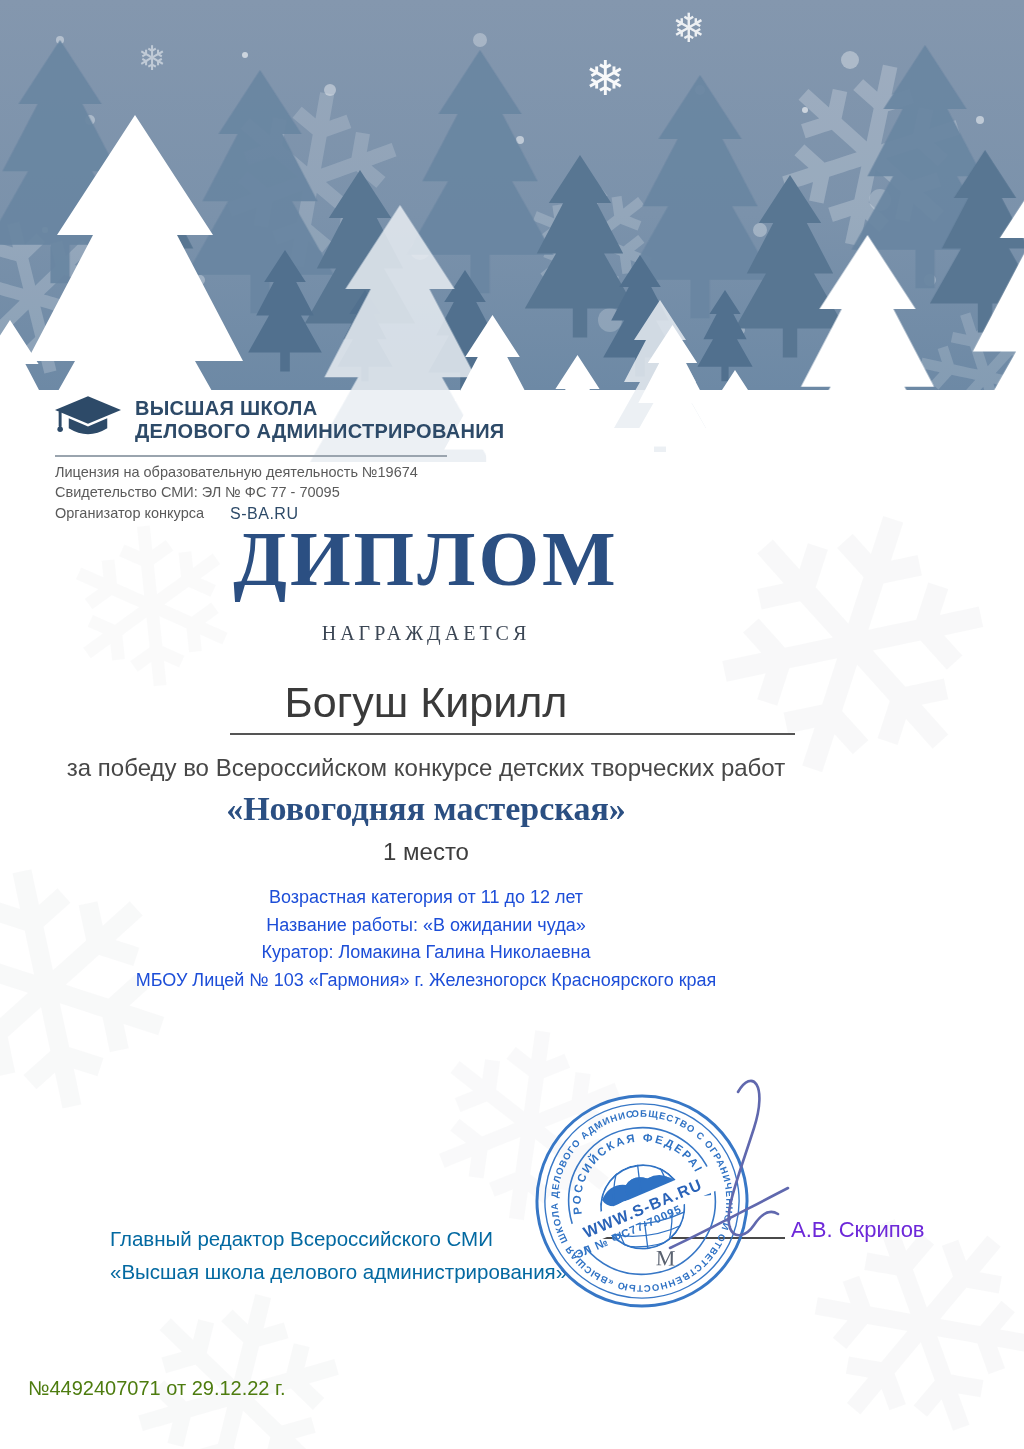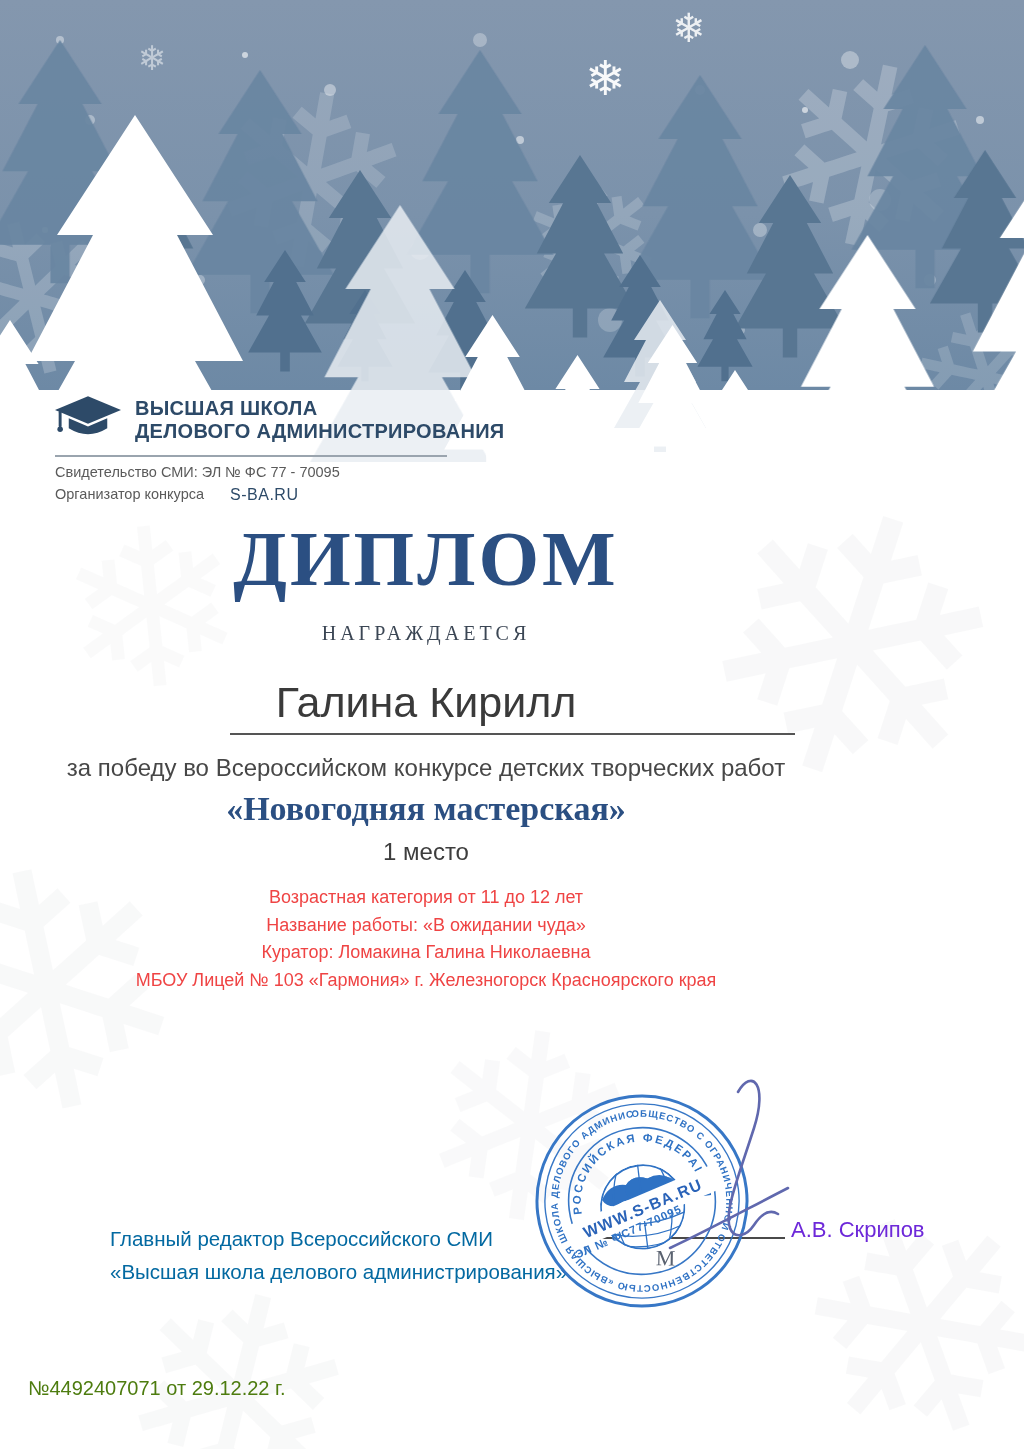--- a/index.html
+++ b/index.html
@@ -24,21 +24,21 @@
   .org-site { font-size:16px; font-weight:normal; color:#2d4a68; letter-spacing:.5px; }
   
   .center { position:absolute; left:0; width:852px; text-align:center; z-index:3; }
   .title { top:514px; font-family:"Liberation Serif", serif; font-weight:bold; font-size:78px; letter-spacing:3px; color:#2b4f82; }
   .awarded { top:622px; font-family:"Liberation Serif", serif; font-size:20px; letter-spacing:4px; color:#3b4654; }
   .recipient { top:678px; font-size:43px; color:#3a3a3a; }
   .name-underline { position:absolute; left:230px; top:733px; width:565px; height:2px; background:#555; z-index:3; }
   .reason { top:754px; font-size:24px; color:#474747; }
   .contest { top:790px; font-family:"Liberation Serif", serif; font-weight:bold; font-size:34px; color:#2b4f82; }
   .place { top:838px; font-size:24px; color:#3d3d3d; }
-  .details { top:884px; font-size:18px; line-height:27.5px; color:#ef4444; }
+  .details { top:884px; font-size:18px; line-height:27.5px; color:#1d4ed8; }
   
   .editor-block { position:absolute; left:110px; top:1183px; font-size:20.5px; line-height:33px; color:#0369a1; z-index:3;margin-top:39px; }
   .stamp-wrap { position:absolute; left:533px; top:1092px; width:218px; height:218px; z-index:4; transform:rotate(-7deg); }
   .sig-svg { position:absolute; left:520px; top:1070px; width:300px; height:250px; z-index:5; }
   .sig-line { position:absolute; left:592px; top:1237px; width:193px; height:2px; background:#4a4a4a; z-index:3; }
   .signer { position:absolute; left:791px; top:1217px; font-size:22px; color:#6d28d9; z-index:6; }
   .doc-number { position:absolute; left:28px; top:1377px; font-size:20px; color:#4d7c0f; z-index:3; }
 </style>
 </head>
 <body>
@@ -151,31 +151,32 @@
           <circle cx="5.6" cy="38" r="3"></circle>
         </g>
       </svg>
       <div class="logo-text">
         <div>ВЫСШАЯ ШКОЛА</div>
         <div>ДЕЛОВОГО АДМИНИСТРИРОВАНИЯ</div>
       </div>
     </div>
     <div class="logo-divider"></div>
     <div class="license-lines">
+      <div>Лицензия на образовательную деятельность №19674</div>
       <div>Свидетельство СМИ: ЭЛ № ФС 77 - 70095</div>
     </div>
     <div class="org-line">
       <span>Организатор конкурса</span>
       <span class="org-site">S-BA.RU</span>
     </div>
   </div>
 
   <div class="center title">ДИПЛОМ</div>
   <div class="center awarded">НАГРАЖДАЕТСЯ</div>
-  <div class="center recipient">Галина Кирилл</div>
+  <div class="center recipient">Богуш Кирилл</div>
   <div class="name-underline"></div>
   <div class="center reason">за победу во Всероссийском конкурсе детских творческих работ</div>
   <div class="center contest">«Новогодняя мастерская»</div>
   <div class="center place">1 место</div>
   <div class="center details">
     <div>Возрастная категория от 11 до 12 лет</div>
     <div>Название работы: «В ожидании чуда»</div>
     <div>Куратор: Ломакина Галина Николаевна</div>
     <div>МБОУ Лицей № 103 «Гармония» г. Железногорск Красноярского края</div>
   </div>

